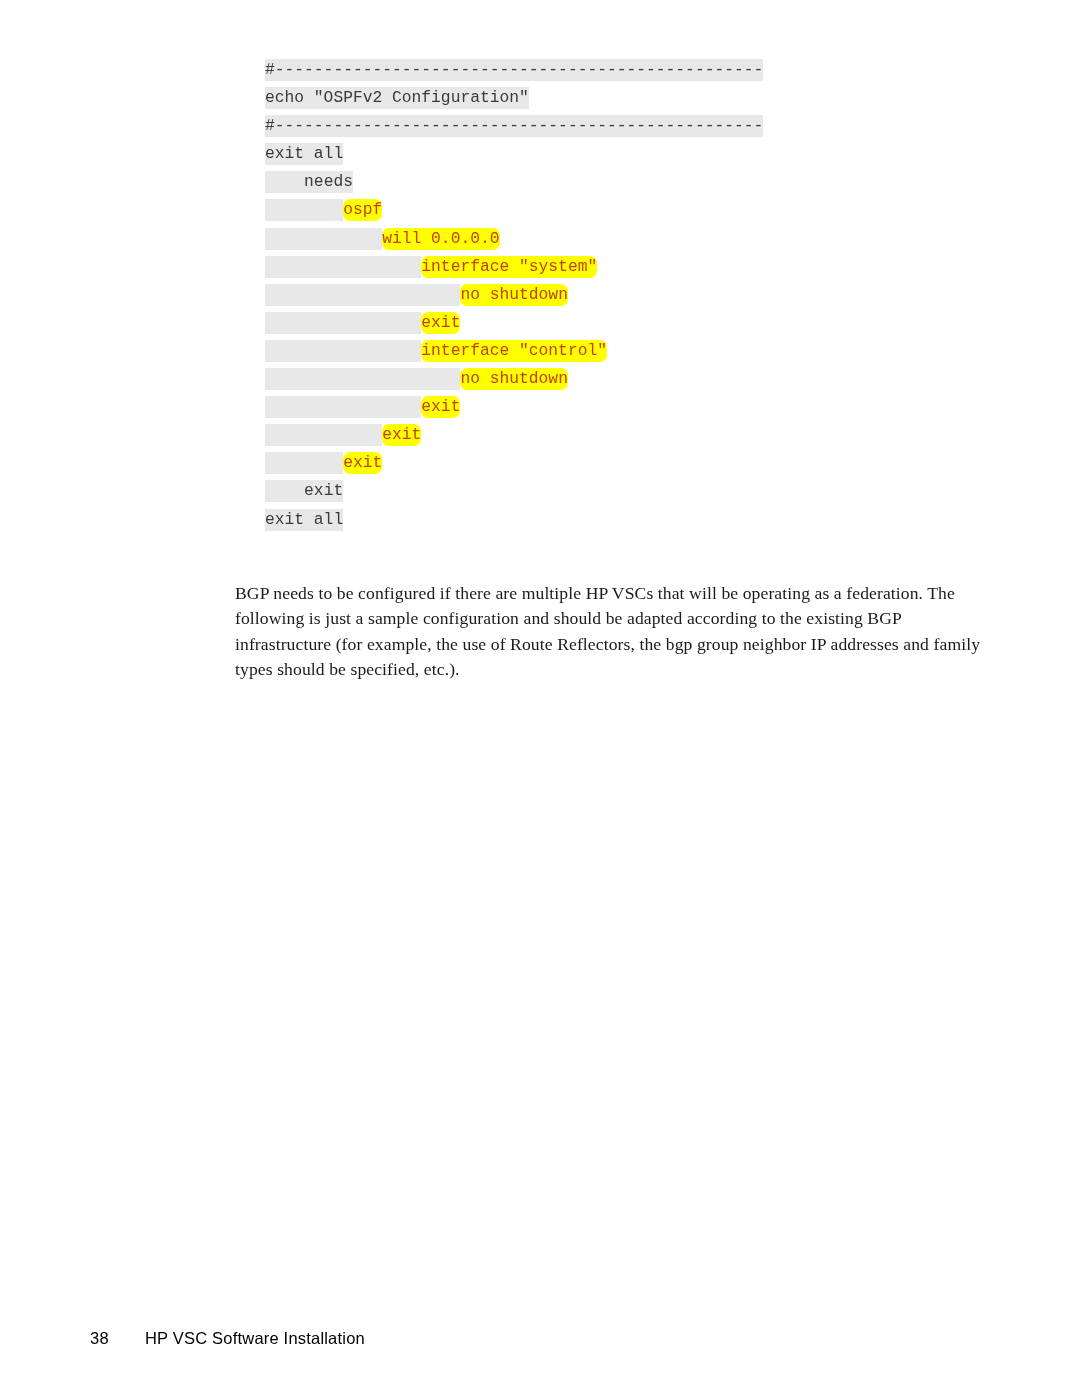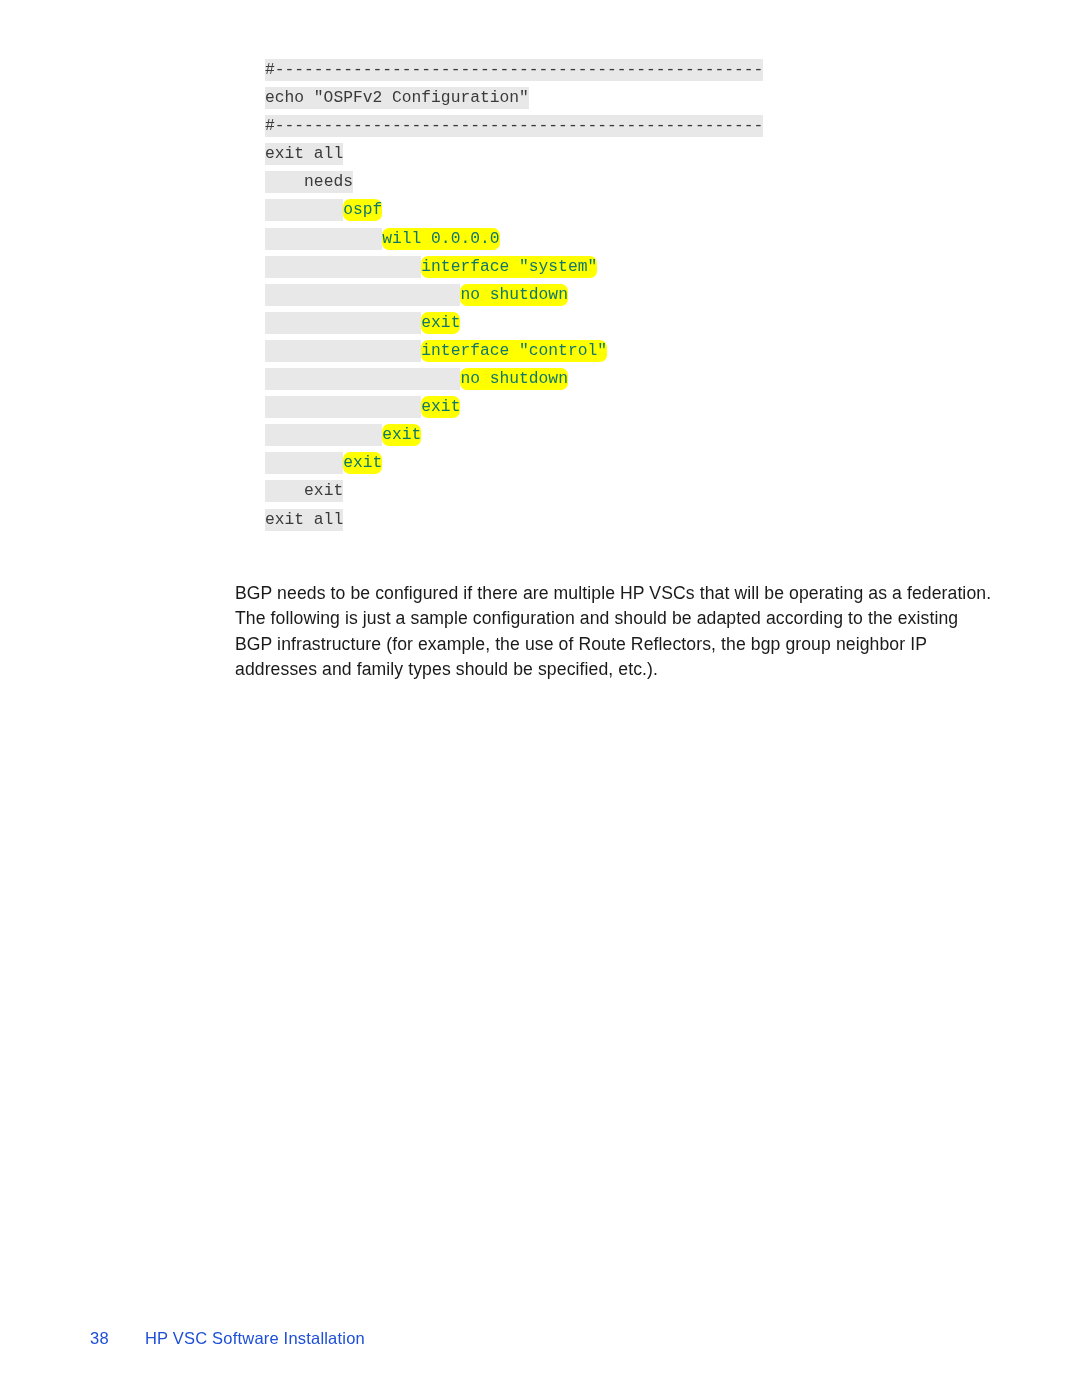--- a/index.html
+++ b/index.html
@@ -47,51 +47,51 @@
     padding: 1px 0 2px 0;
   }
 
   .seg.gray {
     background: #e8e8e8;
     color: #3a3a3a;
   }
 
   .seg.hl {
     background: #ffff00;
-    color: #0f766e;
+    color: #c2410c;
     border-radius: 7px;
   }
 
   
   .body-copy {
     position: absolute;
     left: 235px;
     top: 581px;
     width: 760px;
-    font-family: Liberation Sans, sans-serif;
+    font-family: Liberation Serif, serif;
     font-size: 17.6px;
     line-height: 25.4px;
     color: #1a1a1a;
     letter-spacing: 0.1px;
     font-weight: 400;
   }
   .body-copy p {
     margin: 0;
   }
 
   
   .footer {
     position: absolute;
     left: 90px;
     top: 1329px;
     display: flex;
     align-items: baseline;
     font-family: "Liberation Sans", sans-serif;
     font-size: 16.5px;
-    color: #1d4ed8;
+    color: #000000;
     letter-spacing: 0.2px;
   }
   .footer .pg-num {
     width: 55px;
     display: inline-block;
   }
   .footer .pg-title {
     display: inline-block;
   }
 </style>

